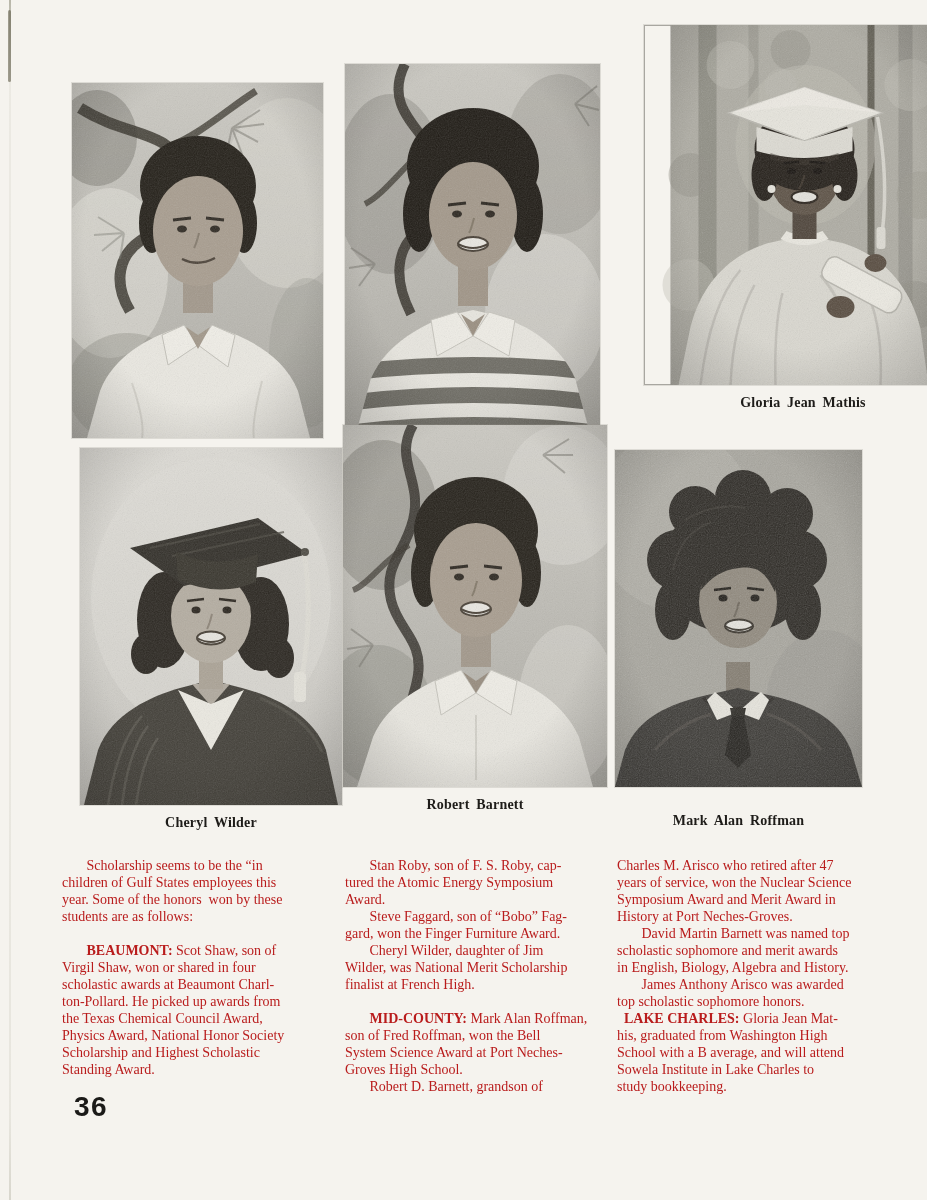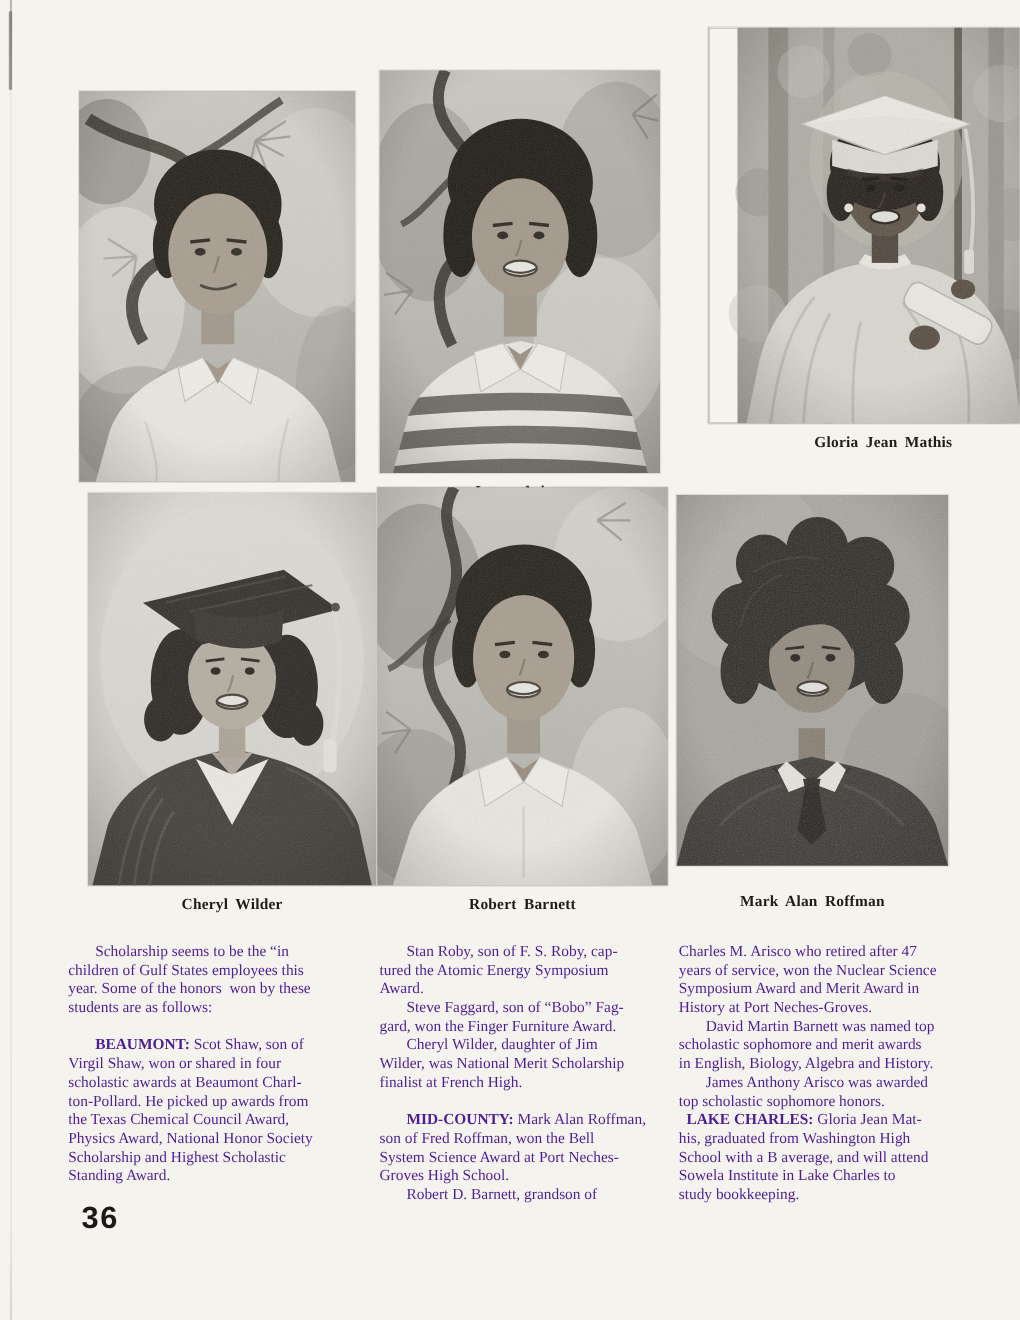--- a/index.html
+++ b/index.html
@@ -13,21 +13,21 @@
     background:linear-gradient(to bottom, rgba(110,108,85,.45), rgba(150,148,125,.10) 7%, rgba(150,148,125,.14) 93%, rgba(130,128,105,.25));}
   .crease-dash{position:absolute;left:8px;top:10px;width:3px;height:72px;background:rgba(85,82,62,.55);border-radius:2px;}
 
   .photo-cell{position:absolute;}
   .photo{display:block;width:100%;
     box-shadow: inset 0 0 0 1px rgba(92,90,82,.5), 0 0 0 1px rgba(150,148,138,.25);}
   .caption{text-align:center;font-weight:bold;font-size:14px;color:#1e1c19;
     margin-top:10px;word-spacing:3px;letter-spacing:.2px;}
   .cap-lg{margin-top:26px;}
 
-  .textcol{position:absolute;font-size:14px;line-height:17px;color:#4c1d95;}
+  .textcol{position:absolute;font-size:14px;line-height:17px;color:#b91c1c;}
   .line{white-space:pre;min-height:17px;}
   .line b{font-weight:bold;text-align:center;}
 
   .pagenum{position:absolute;left:74px;top:1091px;
     font-family:"Liberation Sans", sans-serif;font-weight:bold;
     font-size:28px;color:#1b1a18;letter-spacing:1.5px;}
 </style>
 </head>
 <body>
 
@@ -222,21 +222,21 @@
       <path d="M107,153 L124,151 M139,151 L156,153" stroke="#2b261f" stroke-width="2.5"></path>
       <path d="M132,166 C130,174 129,178 127,181" stroke="#8d8478" stroke-width="2" fill="none"></path>
       <ellipse cx="131" cy="190" rx="14" ry="6.5" fill="#e7e5df" stroke="#453e34" stroke-width="2"></ellipse>
       <path d="M117,190 Q131,198 145,190" stroke="#453e34" stroke-width="2" fill="none"></path>
       <rect width="262" height="357" fill="url(#vig)"></rect>
       <rect width="262" height="357" filter="url(#grain)" opacity="0.35"></rect>
     </svg>
     <div class="caption">Cheryl Wilder</div>
   </div>
 
-  <div class="photo-cell" style="left:343px;top:443px;width:264px;">
+  <div class="photo-cell" style="left:343px;top:425px;width:264px;">
     <svg class="photo" viewBox="0 0 264 362" height="362">
       <rect width="264" height="362" fill="url(#pine)"></rect>
       <ellipse cx="40" cy="90" rx="55" ry="75" fill="#84827a" opacity="0.5"></ellipse>
       <ellipse cx="220" cy="70" rx="60" ry="70" fill="#dedcd5" opacity="0.5"></ellipse>
       <ellipse cx="35" cy="290" rx="55" ry="70" fill="#8f8d84" opacity="0.45"></ellipse>
       <ellipse cx="225" cy="280" rx="50" ry="80" fill="#e0ded7" opacity="0.45"></ellipse>
       <path d="M70,0 C50,35 80,55 70,95 C62,128 40,140 48,175 C55,205 80,215 75,250 C72,272 60,290 65,320" stroke="#34302a" stroke-width="10" fill="none" opacity="0.85"></path>
       <path d="M66,120 C40,135 25,160 10,165" stroke="#3a362f" stroke-width="6" fill="none" opacity="0.7"></path>
       <g stroke="#716f67" stroke-width="2" opacity="0.5" fill="none">
         <path d="M200,30 l26,-16 M200,30 l30,0 M200,30 l22,18 M30,220 l-22,-16 M30,220 l-26,4 M30,220 l-14,22"></path>

